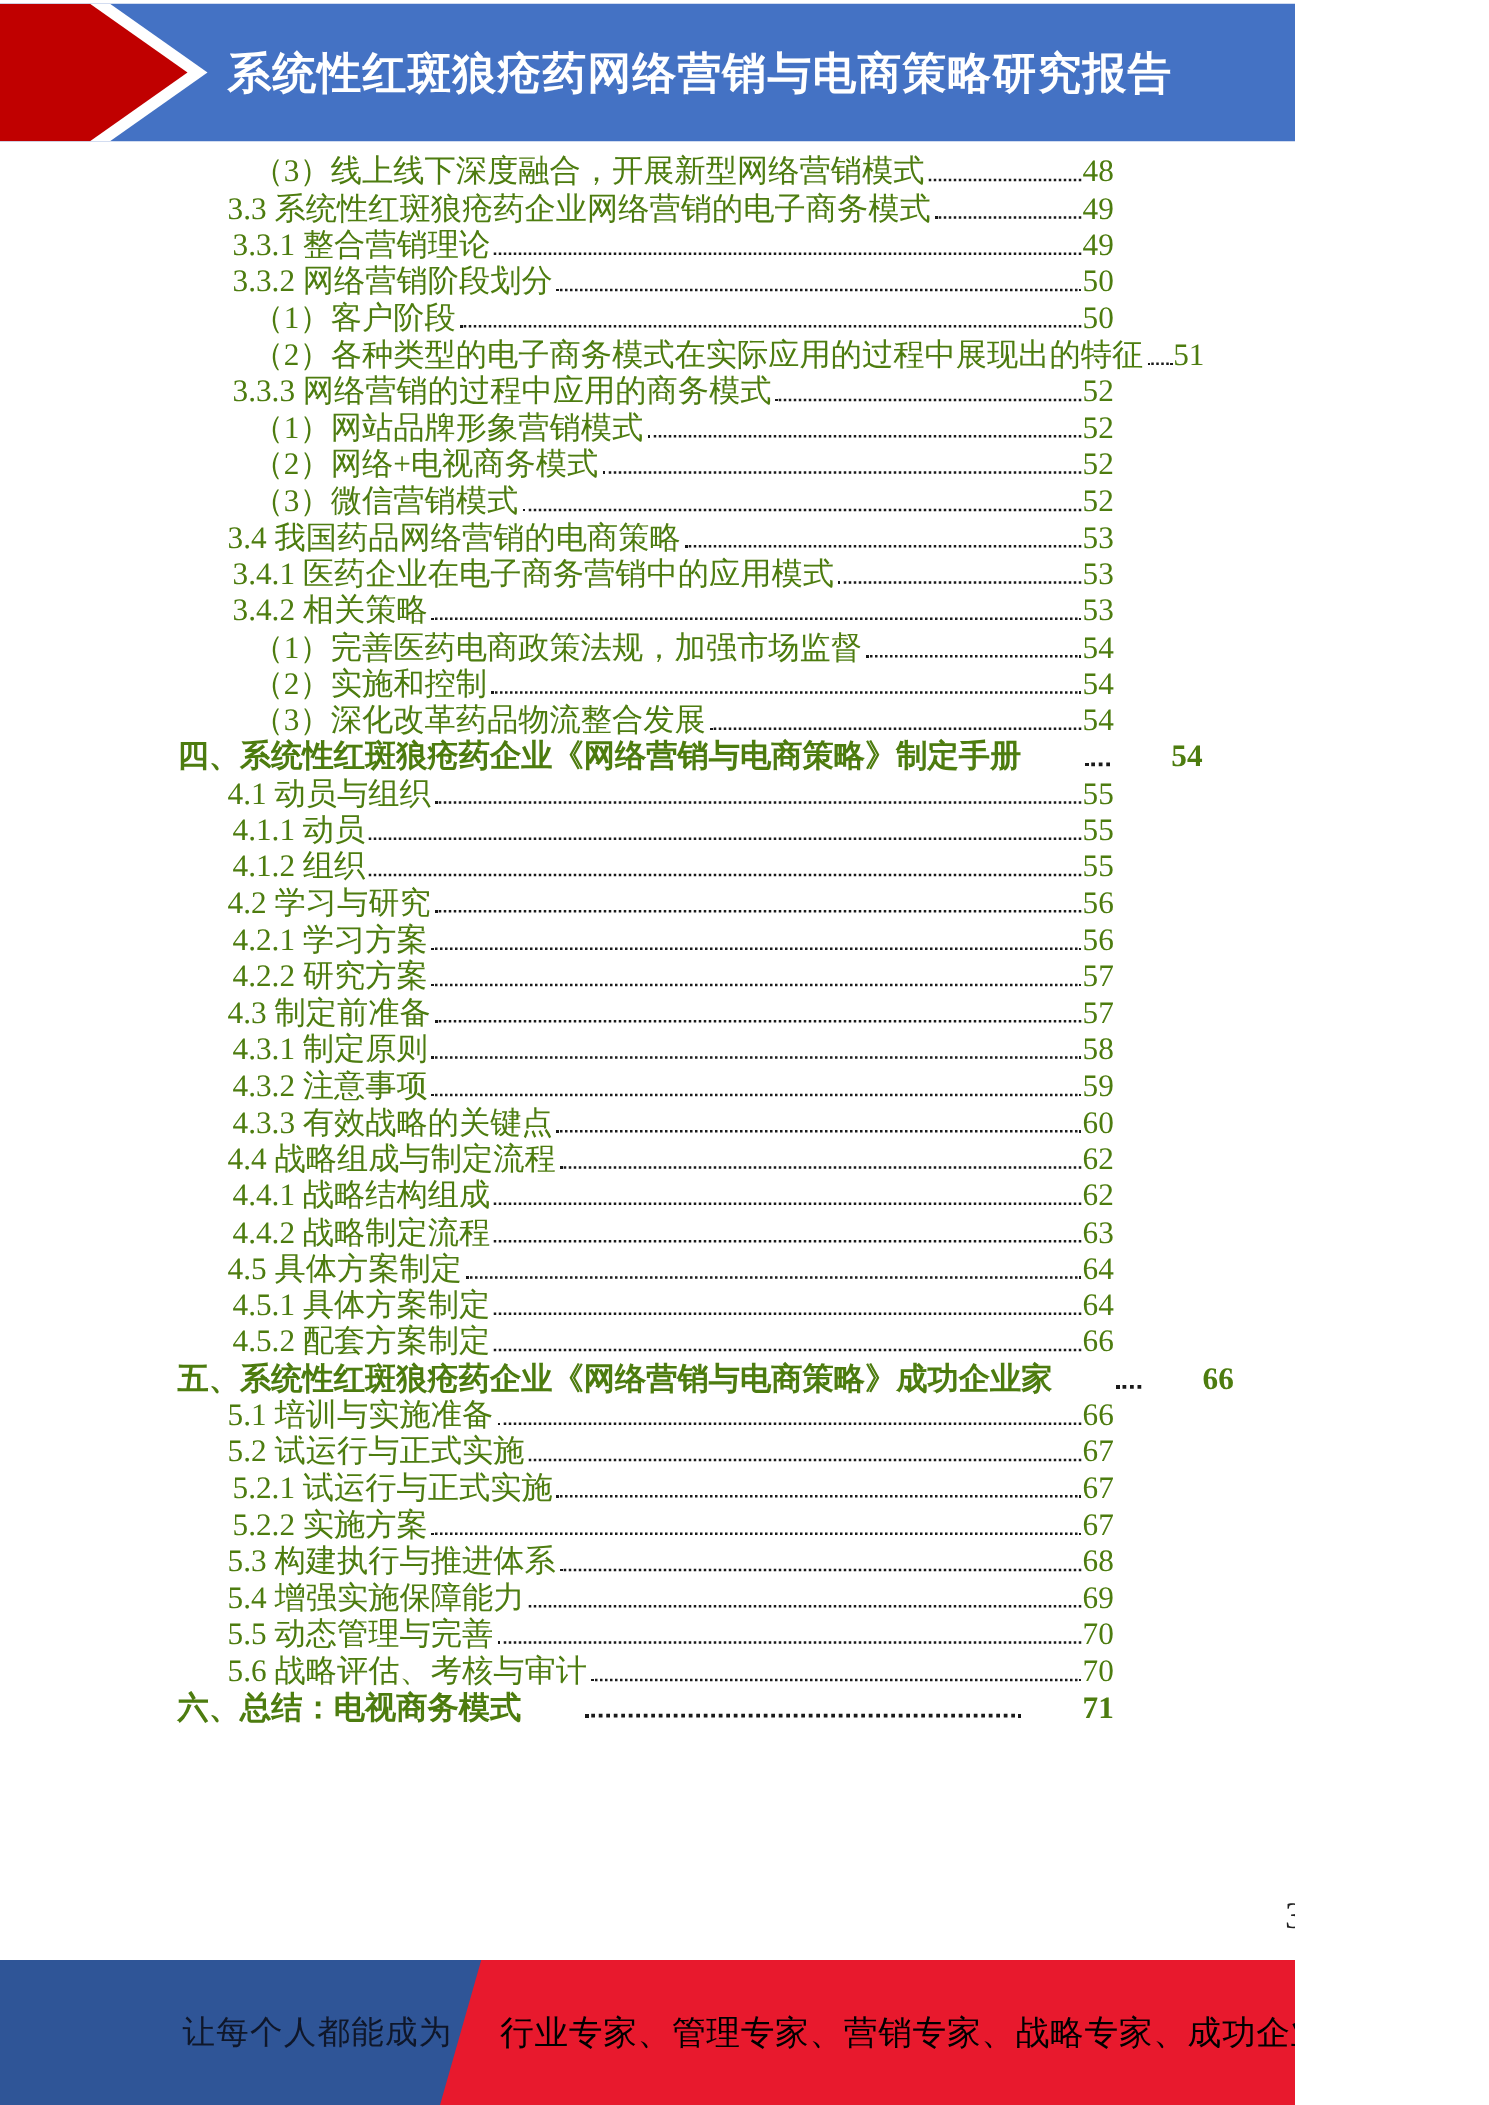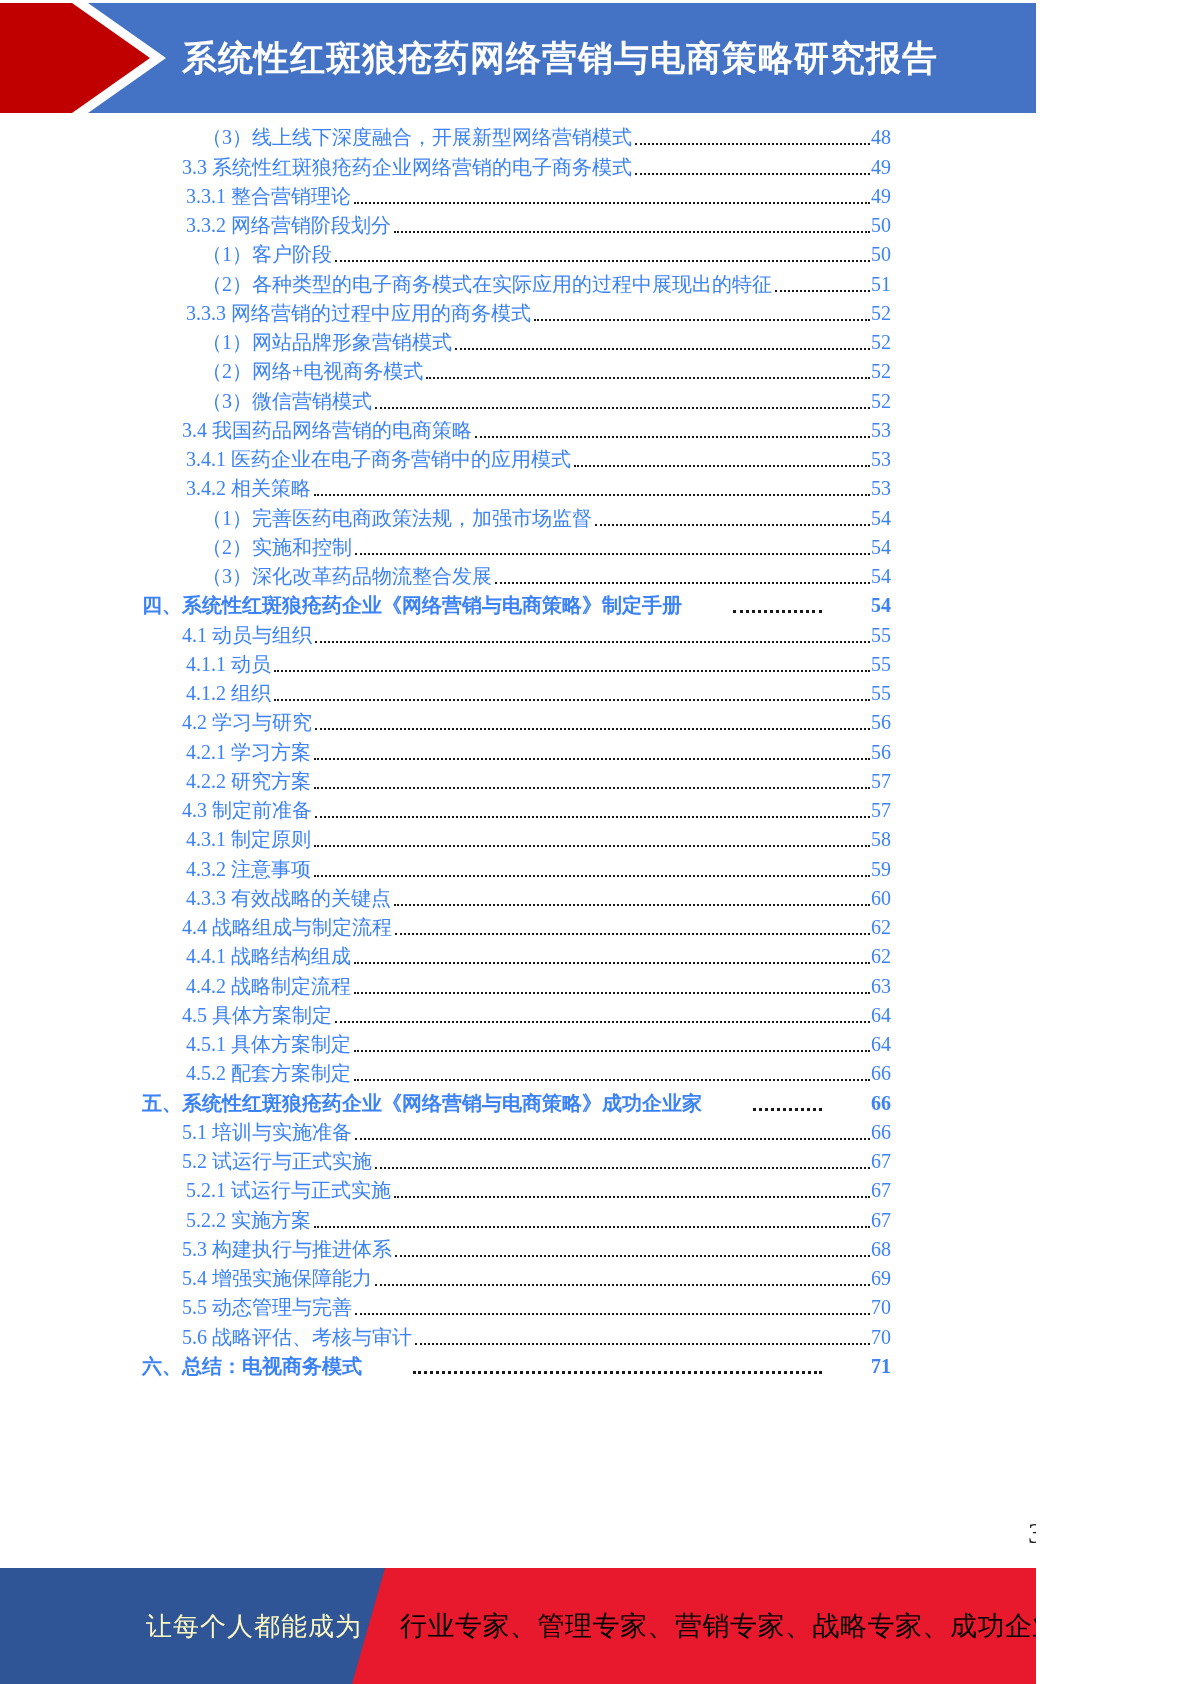--- a/index.html
+++ b/index.html
@@ -27,21 +27,21 @@
     white-space:nowrap;
   }
 
   
   .toc {
     position:absolute; top:122px; left:142px; right:145px;
   }
   .toc-row {
     display:flex; align-items:flex-end;
     height:29.25px;
-    font-size:20px; color:#3b82f6;
+    font-size:25px; color:#4d7c0f;
     white-space:nowrap;
   }
   .toc-label { line-height:27px; }
   .toc-row.l1 { font-weight:bold;gap:48px; }
   .toc-row.l2 .toc-label { margin-left:40px; }
   .toc-row.l3 .toc-label { margin-left:44px; }
   .toc-row.lp .toc-label { margin-left:60px; }
   .leader {
     flex:1 1 auto;
     border-bottom:2.2px dotted #1a1a1a;
@@ -63,21 +63,21 @@
     position:absolute; left:0; right:0; bottom:0; height:116px;
     background:#e8192d;
   }
   .footer-blue {
     position:absolute; inset:0;
     background:#2f5597;
     clip-path:polygon(0 0, 385px 0, 352px 100%, 0 100%);
   }
   .footer-left-text {
     position:absolute; left:146px; top:50%; transform:translateY(-50%);
-    color:#fef9c3; font-size:26px; letter-spacing:1px;
+    color:#0f172a; font-size:26px; letter-spacing:1px;
     font-family:"Liberation Serif", serif;
     white-space:nowrap;
   }
   .footer-right-text {
     position:absolute; left:400px; top:50%; transform:translateY(-50%);
     color:#000000; font-size:27px; letter-spacing:0.5px;
     font-family:"Liberation Serif", serif;
     white-space:nowrap;
   }
 </style>

